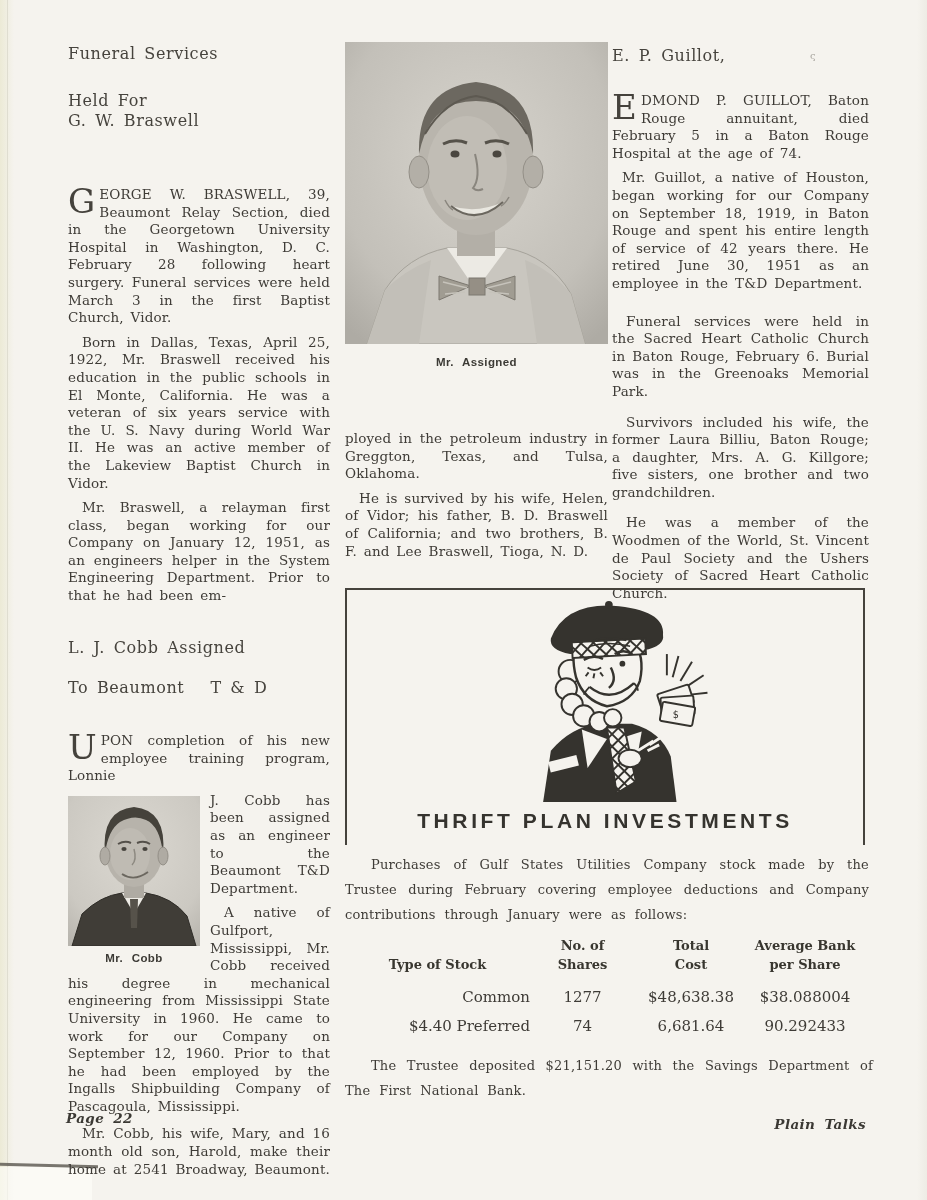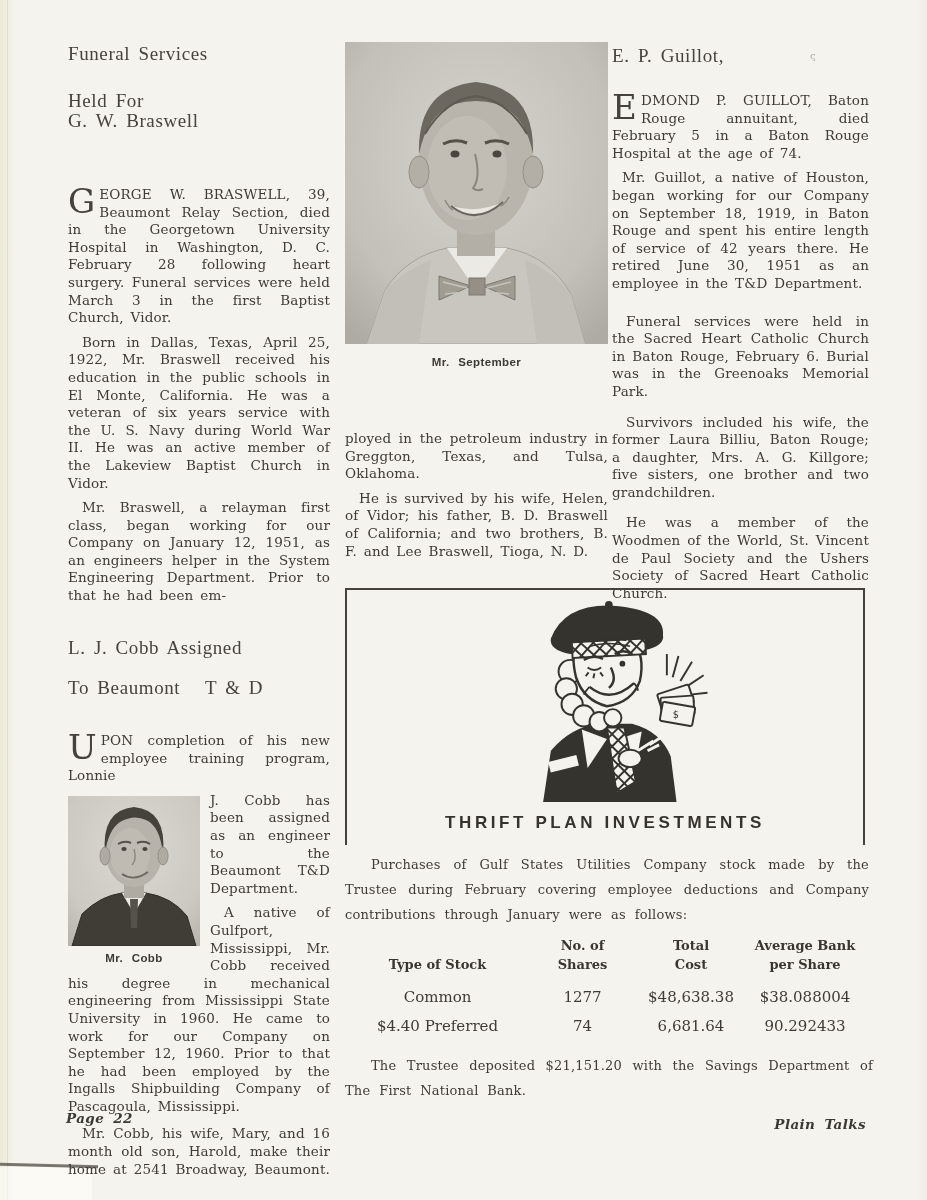--- a/index.html
+++ b/index.html
@@ -7,55 +7,55 @@
     position:relative; width:927px; height:1200px; margin:0 auto;
     background:#f5f3ee;
     background-image:linear-gradient(90deg, #ecead6 0px, rgba(245,243,238,0) 14px),
                      linear-gradient(270deg, #eeece5 0px, rgba(245,243,238,0) 10px);
     font-family:"DejaVu Serif", serif;
     color:#3e3b36;
     overflow:hidden;
   }
   
   .abs { position:absolute; }
-  .hl { font-size:19px; line-height:20px; letter-spacing:.6px; word-spacing:3px;
-        color:#46433d; white-space:pre-wrap;font-family:Liberation Serif, serif; }
+  .hl { font-size:16px; line-height:20px; letter-spacing:.6px; word-spacing:3px;
+        color:#46433d; white-space:pre-wrap; }
   .colbody { text-align:justify; font-size:13.5px; line-height:17.6px;
              letter-spacing:.15px; word-spacing:2.4px; }
   .colbody p { margin:0 0 7px 0; }
   .colbody p.ind { text-indent:14px; }
   .dropcap { float:left; font-size:34px; line-height:27px; padding:2px 4px 0 0;
              color:#45423c; }
   .caption { font-family:"Liberation Sans", sans-serif; font-weight:bold;
              font-size:11.5px; letter-spacing:.4px; word-spacing:5px;
              color:#3c3a35; text-align:center; }
   
   figure { margin:0; }
   .photo-frame svg { display:block; }
   
   .cobb-float { float:left; width:132px; margin:4px 10px 2px 0; }
   .cobb-float figcaption { margin-top:4px; }
   
   .thrift-box { border:2px solid #45423c; border-bottom:none; }
   .thrift-title { position:absolute; left:0; right:0; bottom:12px; text-align:center;
                   font-family:"Liberation Sans", sans-serif; font-weight:bold;
-                  font-size:17px; letter-spacing:3.6px; color:#35332e; }
+                  font-size:21px; letter-spacing:3.6px; color:#35332e; }
   .thrift-cartoon { display:block; margin:6px auto 0 auto; }
   .wide-text { font-size:13px; line-height:25px; text-align:justify;
                word-spacing:4.5px; letter-spacing:.2px; color:#3e3b36; margin:0; }
   .wide-text.ind { text-indent:26px; }
   
   .ttable { font-size:15px; }
   .trow, .thead { display:grid; grid-template-columns:185px 105px 112px 116px; }
   .thead { font-weight:bold; font-size:13px; line-height:19px; color:#38362f; }
   .thead .c { text-align:center; align-self:end; }
   .thead .c1 { text-align:center; align-self:end; padding-bottom:0; }
   .trow { margin-top:11px; }
   .trow .c { text-align:center; }
-  .trow .c1 { text-align:center; }
+  .trow .c1 { text-align:right; }
   
   .folio { font-size:13.5px; font-weight:bold; font-style:italic; color:#3b3934;
            letter-spacing:.4px; word-spacing:4px; }
   
   .seam { position:absolute; left:7px; top:0; width:1px; height:1200px;
           background:rgba(70,64,52,.10); }
   .edge-line-br { position:absolute; left:-2px; top:1164px; width:100px; height:3px;
           background:#59554d; transform:rotate(1.4deg); opacity:.8; }
   .edge-patch { position:absolute; left:0; top:1167px; width:92px; height:33px;
           background:rgba(255,255,252,.55); }
@@ -119,21 +119,21 @@
       <path d="M140,101 Q152,96 164,102" stroke="#56524a" stroke-width="3" fill="none"></path>
       <ellipse cx="110" cy="112" rx="4.5" ry="3.5" fill="#4a463f"></ellipse>
       <ellipse cx="152" cy="112" rx="4.5" ry="3.5" fill="#4a463f"></ellipse>
 
       <path d="M130,112 Q136,136 128,146 Q132,150 138,147" stroke="#8a867e" stroke-width="2" fill="none"></path>
 
       <path d="M106,164 Q131,184 158,160 Q132,172 106,164 Z" fill="#e9e7e0"></path>
       <path d="M106,164 Q131,184 158,160" stroke="#6b675f" stroke-width="2" fill="none"></path>
       <path d="M100,158 Q104,166 108,168 M164,155 Q160,162 156,164" stroke="#8a867e" stroke-width="1.5" fill="none"></path>
     </svg>
-    <figcaption class="caption" style="margin-top:12px;">Mr. September</figcaption>
+    <figcaption class="caption" style="margin-top:12px;">Mr. Assigned</figcaption>
   </figure>
 
   <section class="abs colbody" style="left:345px; top:430px; width:263px;">
     <p>ployed in the petroleum industry in Greggton, Texas, and Tulsa, Oklahoma.</p>
     <p class="ind">He is survived by his wife, Helen, of Vidor; his father, B. D. Braswell of California; and two brothers, B. F. and Lee Braswell, Tioga, N. D.</p>
   </section>
 
   <section class="abs" style="left:612px; top:46px; width:257px;">
     <div class="hl" style="margin-bottom:26px;">E. P. Guillot,</div>
     <div class="colbody">

